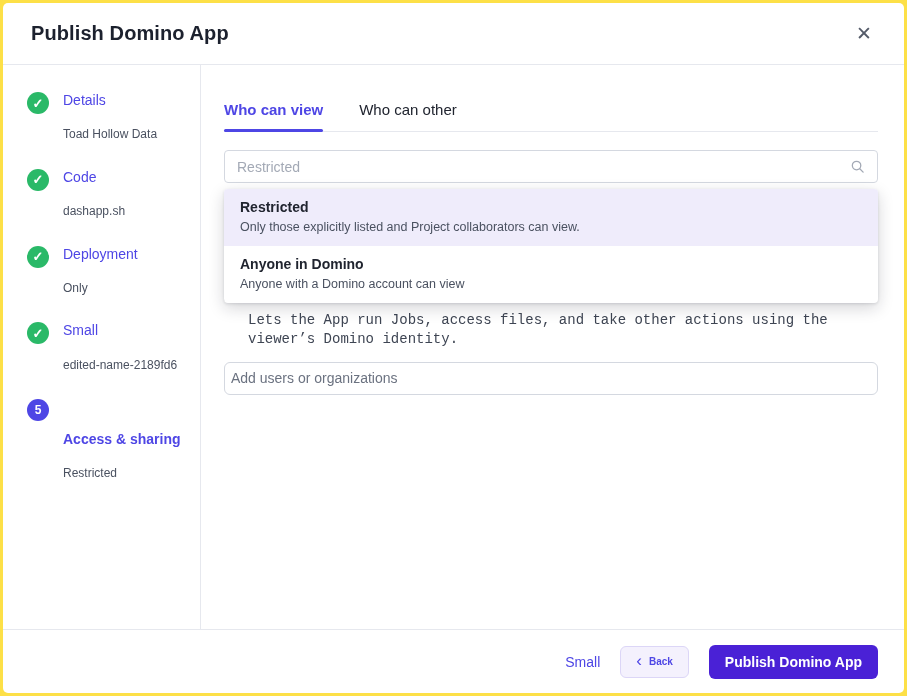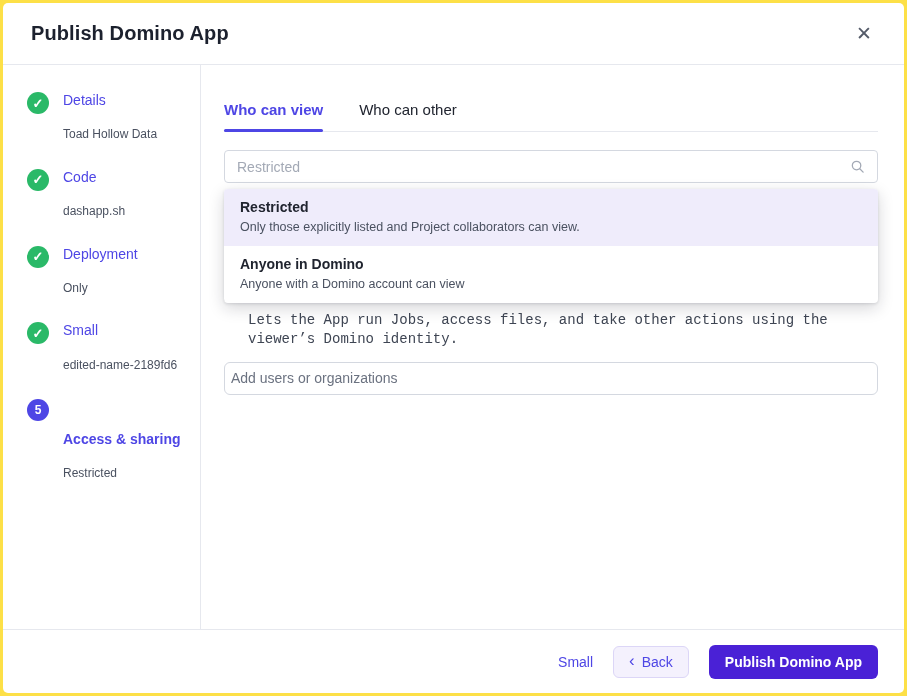--- a/index.html
+++ b/index.html
@@ -102,21 +102,21 @@
     gap: 20px; padding-right: 26px;
   }
   .cancel-link { font-size: 14px; font-weight: 500; color: var(--accent, #4e46e5); cursor: pointer; }
   .back-btn {
     height: 32px; padding: 0 15px; border-radius: 6px;
     background: #f4f1fd; border: 1px solid #dcd6f7;
     display: flex; align-items: center; gap: 7px; cursor: pointer;
     font-family: "Liberation Sans", sans-serif;
   }
   .back-chevron { font-size: 17px; color: var(--accent, #4e46e5); line-height: 1; margin-top: -2px; }
-  .back-label { font-size: 14px; font-weight: 400; color: var(--accent, #4e46e5); }
+  .back-label { font-size: 10px; font-weight: 700; color: var(--accent, #4e46e5); }
   .publish-btn {
     height: 34px; padding: 0 16px; border-radius: 6px; border: none;
     background: var(--primary, #4a21d6); color: #fff;
     font-size: 14px; font-weight: 600; cursor: pointer;
     font-family: "Liberation Sans", sans-serif;
   }
 </style>
 </head>
 <body>
 

